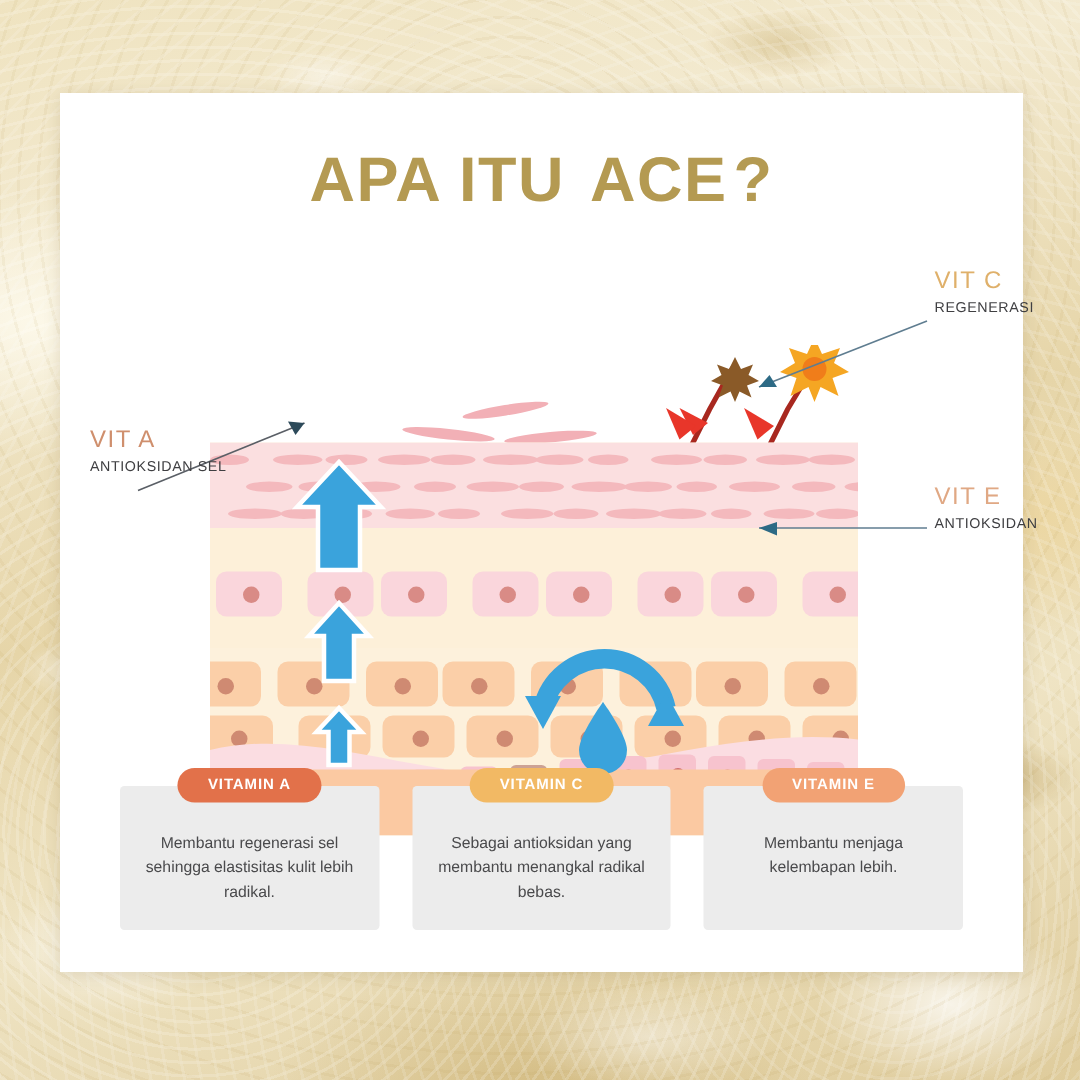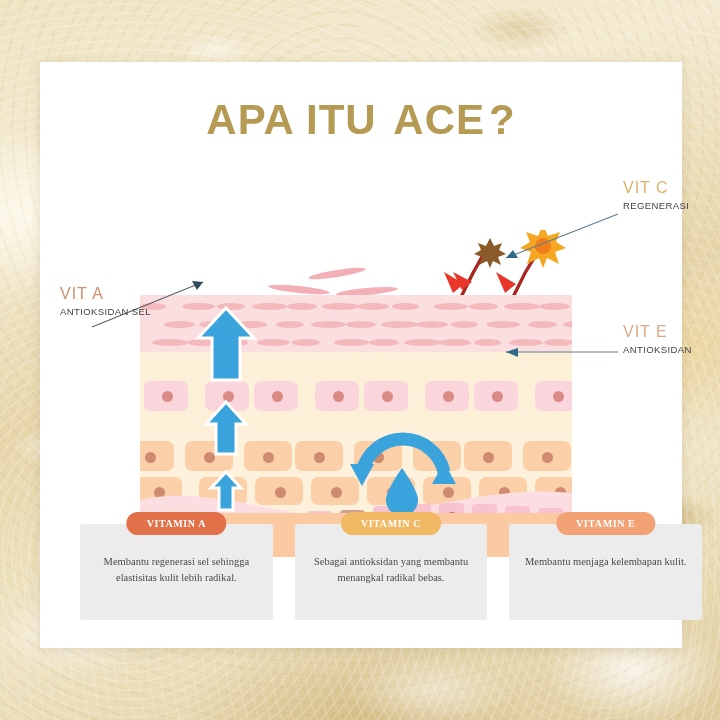--- a/index.html
+++ b/index.html
@@ -79,21 +79,21 @@
   .lbl{position:absolute;}
   .lbl .big{font-size:16px;letter-spacing:1px;line-height:1;}
   .lbl .small{font-size:9.5px;letter-spacing:.4px;color:#3f3f42;margin-top:4px;}
   .lbl.a .big{color:#cf8f6d;}
   .lbl.c .big{color:#dfb06a;}
   .lbl.e .big{color:#e0a884;}
 
   .leader{position:absolute;}
 
   
-  .cards{position:absolute;left:40px;top:462px;width:622px;height:96px;display:flex;gap:22px;font-family:Liberation Serif, serif;}
+  .cards{position:absolute;left:40px;top:462px;width:562px;height:96px;display:flex;gap:22px;}
   .vcard{position:relative;flex:1;background:#ececec;border-radius:3px;padding-top:26px;box-sizing:border-box;}
   .badge{position:absolute;left:50%;top:-12px;transform:translateX(-50%);
          color:#fff;font-size:10px;font-weight:bold;letter-spacing:.6px;
          padding:6px 20px;border-radius:14px;white-space:nowrap;}
   .vcard p{margin:0;padding:4px 12px 10px;text-align:center;font-size:10.5px;line-height:1.55;color:#4a4a4c;}
 </style>
 </head>
 <body>
 
 <div class="stage">
@@ -311,17 +311,17 @@
         <div class="vcard">
           <div class="badge" style="background: rgb(226, 113, 74);">VITAMIN A</div>
           <p>Membantu regenerasi sel sehingga elastisitas kulit lebih radikal.</p>
         </div>
         <div class="vcard">
           <div class="badge" style="background: rgb(242, 185, 100);">VITAMIN C</div>
           <p>Sebagai antioksidan yang membantu menangkal radikal bebas.</p>
         </div>
         <div class="vcard">
           <div class="badge" style="background: rgb(242, 162, 116);">VITAMIN E</div>
-          <p>Membantu menjaga kelembapan kulit.</p>
+          <p>Membantu menjaga kelembapan lebih.</p>
         </div>
       </div>
   </div>
 </div>
 
 </body></html>

